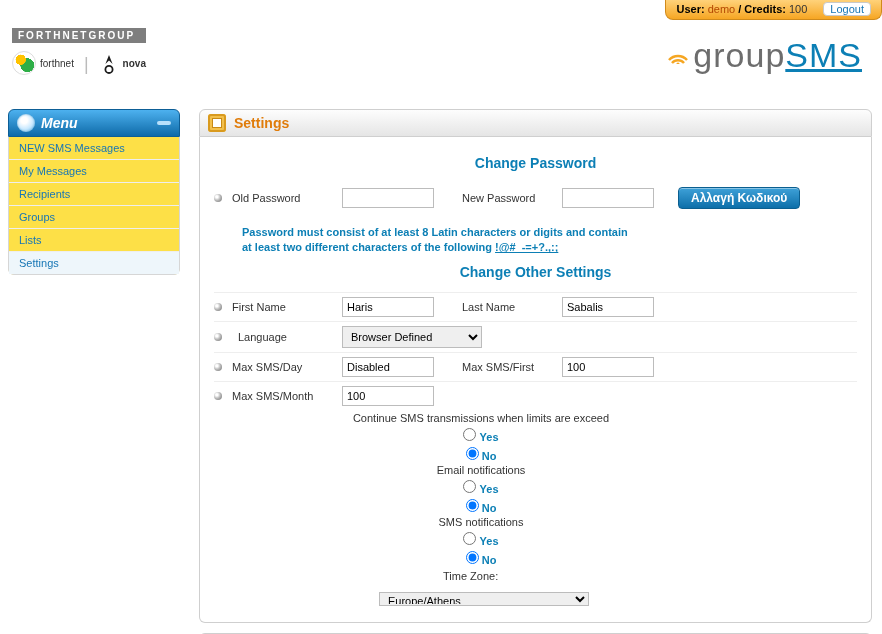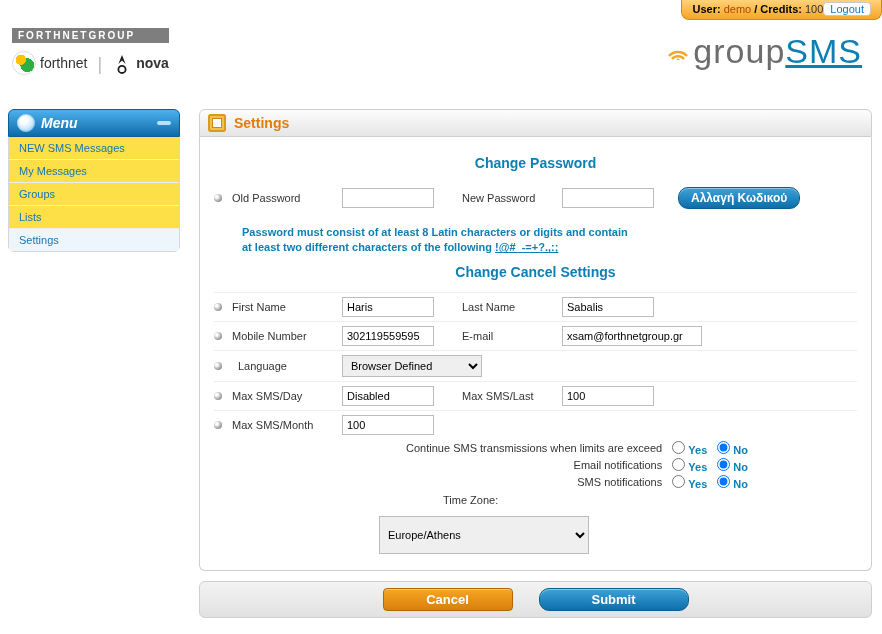--- a/index.html
+++ b/index.html
@@ -7,33 +7,33 @@
   a { color:#0a6ea5; cursor:pointer; }
 
   
   .topbar { width:882px; margin:0 auto; display:flex; justify-content:flex-end; align-items:flex-start; padding:0; }
   .userbar {
     background:linear-gradient(#ffd27a,#f6a623);
     border:1px solid #d08a1b;
     border-top:none;
     border-radius:0 0 8px 8px;
     padding:2px 10px 3px 10px;
-    display:flex; align-items:center; gap:0;
+    display:flex; align-items:center; gap:16px;
     font-size:11px;
   }
   .userbar b { color:#000; }
   .userbar .demo { color:#b34700; }
   .userbar .logout { background:#fff; border:1px solid #c9c9c9; border-radius:4px; padding:0 6px; font-size:11px; color:#1776b5; }
 
   
-  .header { width:882px; margin:0 auto; display:flex; justify-content:space-between; padding:8px 20px 20px 12px; }
+  .header { width:882px; margin:0 auto; display:flex; justify-content:space-between; align-items:flex-end; padding:8px 20px 20px 12px; }
   .logo-left { display:flex; flex-direction:column; gap:8px; }
   .forthnetgroup { background:#7e7e7e; color:#fff; font-size:10px; font-weight:bold; letter-spacing:2px; padding:2px 6px; display:inline-block; }
   .brands { display:flex; align-items:flex-end; gap:10px; }
-  .brand { display:flex; align-items:center; gap:4px; font-size:14px; color:#333; }
+  .brand { display:flex; align-items:center; gap:4px; font-size:10px; color:#333; }
   .swirl { width:24px; height:24px; border-radius:50%; background: radial-gradient(circle at 35% 35%, #ffc300 25%, transparent 26%), radial-gradient(circle at 65% 60%, #2eae47 35%, transparent 36%); border:1px solid #ddd; }
   .nova-icon { width:20px; height:24px; display:flex; align-items:flex-end; justify-content:center; }
   .nova-icon svg { width:18px; height:22px; }
   .divider-v { color:#bbb; font-size:18px; }
   .logo-right { display:flex; align-items:center; }
   .groupsms-word { font-size:34px; font-weight:300; letter-spacing:1px; }
   .groupsms-word .g1 { color:#6d6d6d; }
   .groupsms-word .g2 { color:#0c7fb5; font-weight:500;text-decoration:underline; }
   .wifi { display:inline-block; margin-right:2px; vertical-align:top; }
   .wifi svg { width:26px; height:20px; }
@@ -61,39 +61,39 @@
   .row { display:flex; align-items:center; gap:10px; padding:4px 0; border-top:1px solid #eee; }
   .row:first-of-type { border-top:none; }
   .bullet { width:8px; height:8px; border-radius:50%; background:radial-gradient(circle at 35% 35%, #fff 15%, #bfbfbf 45%, #8a8a8a 80%); flex:none; }
   .bullet.blank { visibility:hidden; }
   .lbl { width:100px; font-size:11px; color:#333; }
   .lbl.narrow { width:90px; }
   input[type=text], input[type=password], select {
     border:1px solid #bcbcbc; height:20px; padding:1px 4px; font-size:11px;
   } .w92 { width:92px; } .w140 { width:140px; }
   select.w140 { height:22px; }
-  select.tz { width:210px; height:38px; }
+  select.tz { width:210px; height:14px; }
 
   .btn-blue {
     background:linear-gradient(#3ea1d8,#0d6fa9); color:#fff; font-weight:bold; border:1px solid #0b5f90;
-    border-radius:10px; padding:3px 12px; font-size:12px; cursor:pointer;
+    border-radius:4px; padding:3px 12px; font-size:12px; cursor:pointer;
     box-shadow:inset 0 1px 0 rgba(255,255,255,.4);
   }
   .btn-orange {
     background:linear-gradient(#f6a623,#d87f0d); color:#fff; font-weight:bold; border:1px solid #b26706;
     border-radius:4px; padding:3px 18px; font-size:13px; cursor:pointer;
     box-shadow:inset 0 1px 0 rgba(255,255,255,.4);
     min-width:130px;
   }
   .btn-blue.big { min-width:150px; font-size:13px; padding:3px 18px; }
 
   .hint { color:#0c7fb5; font-size:11px; margin:12px 0 8px 28px; font-weight:bold; line-height:1.4; }
   .hint .sym { text-decoration:underline; }
 
-  .radio-row { display:flex; align-items:center; gap:4px; justify-content:flex-end; font-size:11px; margin:2px 0; }
+  .radio-row { display:flex; align-items:center; gap:4px; justify-content:flex-end; font-size:11px; margin:2px 0;flex-direction:column; }
   .radio-row .qlabel { flex:1; text-align:right; padding-right:6px; }
   .radio-row label { margin-right:6px; }
   .radio-row label b { color:#0c7fb5; }
 
   .tz-row { display:flex; align-items:center; gap:10px; font-size:11px; margin-top:4px;flex-direction:column; }
   .tz-row .tzlbl { margin-left:18px; width:100px; }
 
   .action-bar { background:linear-gradient(#f3f3f3,#e1e1e1); border:1px solid #cfcfcf; border-radius:6px; margin-top:10px; padding:6px; display:flex; justify-content:center; gap:26px; }
 </style>
 </head>
@@ -142,20 +142,21 @@
 
   <div class="sidebar">
     <div class="menu-header">
       <span class="icon"></span>
       <span>Menu</span>
       <span class="dash"></span>
     </div>
     <div class="menu-box" id="menu-box">
         <div class="menu-item">NEW SMS Messages</div>
         <div class="menu-item">My Messages</div>
+        <div class="menu-item">Recipients</div>
         <div class="menu-item">Groups</div>
         <div class="menu-item">Lists</div>
         <div class="menu-item active">Settings</div>
       </div>
   </div>
 
   <div class="content">
     <div class="page-head">
       <span class="icon"></span>
       <h1>Settings</h1>
@@ -174,54 +175,46 @@
         <input type="password" class="w92" value="" style="">
         <span style="width:4px"></span>
         <button class="btn-blue">Αλλαγή Κωδικού</button>
       </div>
 
       <div class="hint">
         <span>Password must consist of at least 8 Latin characters or digits and contain</span><br>
         <span>at least two different characters of the following </span><span class="sym">!@#_-=+?.,:;</span>
       </div>
 
-      <h2 class="section">Change Cancel Settings</h2>
+      <h2 class="section">Change Other Settings</h2>
 
       <div class="row">
         <span class="bullet"></span>
         <span class="lbl">First Name</span>
         <input type="text" class="w92" value="Haris" style="">
         <span style="width:8px"></span>
         <span class="lbl narrow">Last Name</span>
         <input type="text" class="w92" value="Sabalis" style="">
       </div>
 
-      <div class="row">
-        <span class="bullet"></span>
-        <span class="lbl">Mobile Number</span>
-        <input type="text" class="w92" value="302119559595" style="">
-        <span style="width:8px"></span>
-        <span class="lbl narrow">E-mail</span>
-        <input type="text" class="w140" value="xsam@forthnetgroup.gr" style="">
-      </div>
 
       <div class="row">
         <span class="bullet"></span>
         <span class="lbl" style="padding-left:6px">Language</span>
         <select class="w140">
           <option>Browser Defined</option>
         </select>
       </div>
 
       <div class="row">
         <span class="bullet"></span>
         <span class="lbl">Max SMS/Day</span>
         <input type="text" class="w92" value="Disabled" style="">
         <span style="width:8px"></span>
-        <span class="lbl narrow">Max SMS/Last</span>
+        <span class="lbl narrow">Max SMS/First</span>
         <input type="text" class="w92" value="100" style="">
       </div>
 
       <div class="row">
         <span class="bullet"></span>
         <span class="lbl">Max SMS/Month</span>
         <input type="text" class="w92" value="100" style="">
       </div>
 
       <div style="max-width:540px;">

